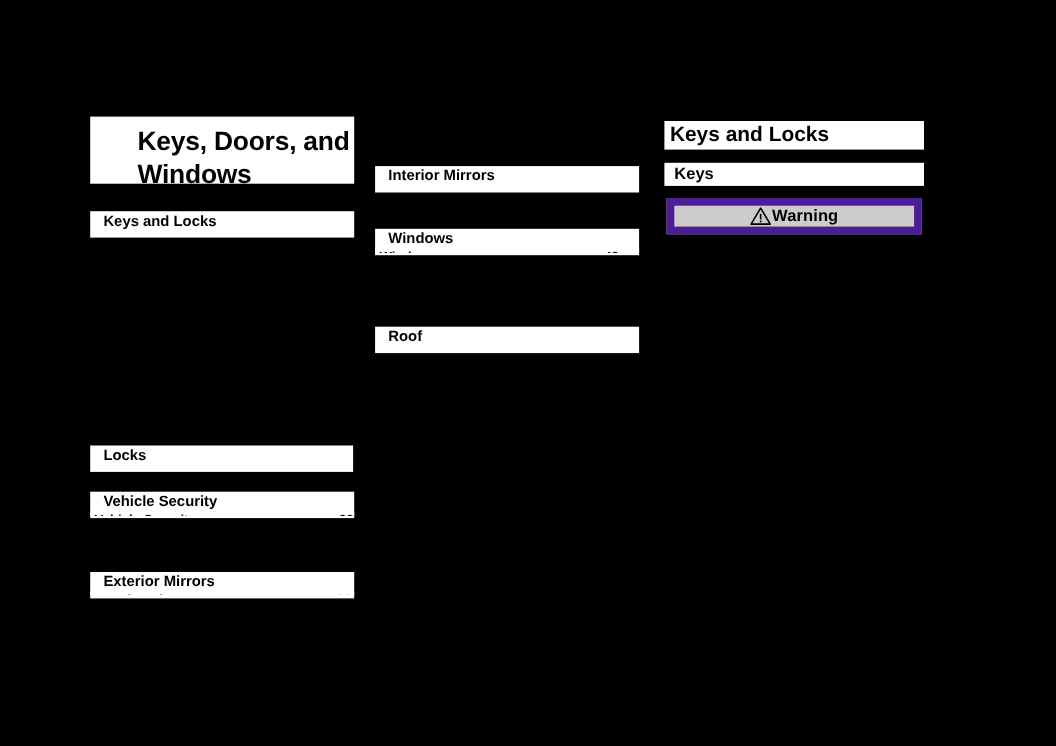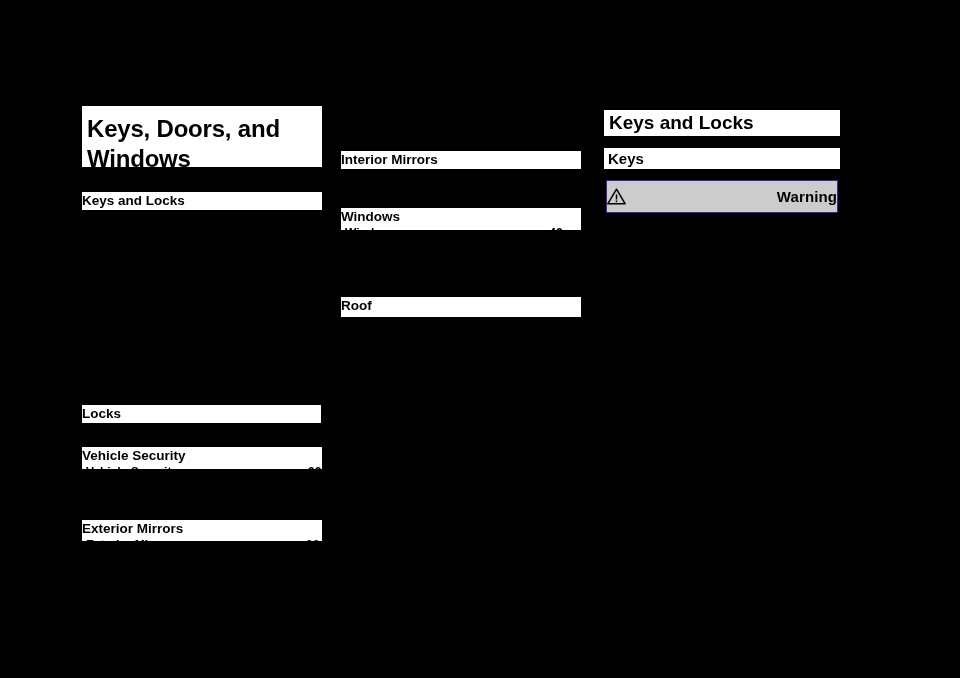--- a/index.html
+++ b/index.html
@@ -30,57 +30,57 @@
   .chapter-title {
     background: #ffffff;
     color: #000000;
     font-size: 24px;
     font-weight: bold;
     line-height: 30px;
     letter-spacing: -0.2px;
     padding: 8px 0 8px 5px;
     box-sizing: border-box;
   }
-  .chapter-title .line { display: block; white-space: nowrap; }
+  .chapter-title .line { display: block; white-space: nowrap; margin-left: 38px; }
 
   
   .section-title-lg {
     background: #ffffff;
     color: #000000;
     font-size: 19px;
     font-weight: bold;
     line-height: 24px;
     padding: 1px 0 2px 5px;
     box-sizing: border-box;
     white-space: nowrap;
   }
 
   
   .toc-heading {
     background: #ffffff;
     color: #000000;
     font-size: 13.5px;
     font-weight: bold;
     line-height: 18px;
-    height: 18px;
-    padding-left: 0;
+    height: 24px;
+    padding-left: 12px;
     box-sizing: border-box;
     white-space: nowrap;
     overflow: hidden;
   }
 
   
   .sub-heading {
     background: #ffffff;
     color: #000000;
     font-size: 15px;
     font-weight: bold;
     line-height: 21px;
     height: 21px;
-    padding-left: 4px;
+    padding-left: 9px;
     box-sizing: border-box;
     white-space: nowrap;
   }
 
   
   .clipped-line {
     overflow: hidden;
     background: #ffffff;
     color: #000000;
     font-size: 12px;
@@ -93,25 +93,25 @@
   .clipped-line .cl-inner {
     display: block;
     position: relative;
     top: 0px;
   }
   .clipped-line .dots { letter-spacing: 1px; font-weight: normal; }
 
   
   .warning-box {
     background: #cccccc;
-    border: 1px solid #4c1d95;
+    border: 7px solid #4c1d95;
     box-sizing: border-box;
     display: flex;
     align-items: center;
-    justify-content: space-between;
+    justify-content: center;
     gap: 1px;
   }
   .warning-box .warn-icon {
     display: inline-flex;
     align-items: center;
     line-height: 0;
   }
   .warning-box .warn-label {
     font-size: 15px;
     font-weight: bold;

